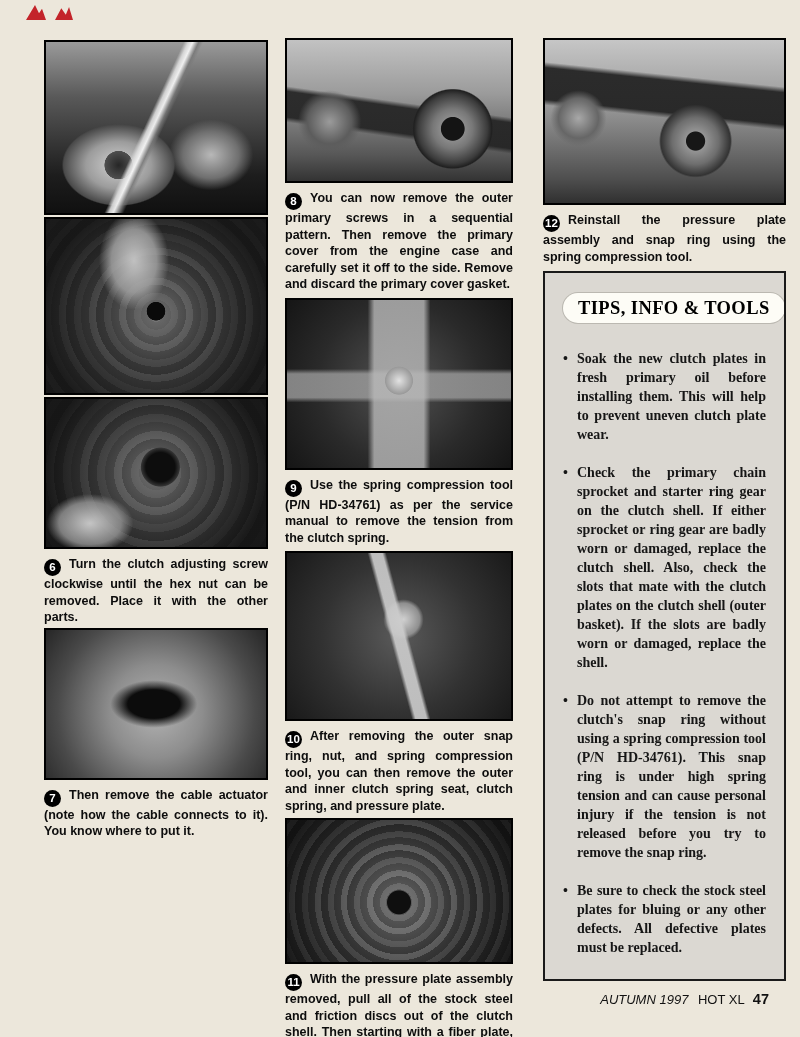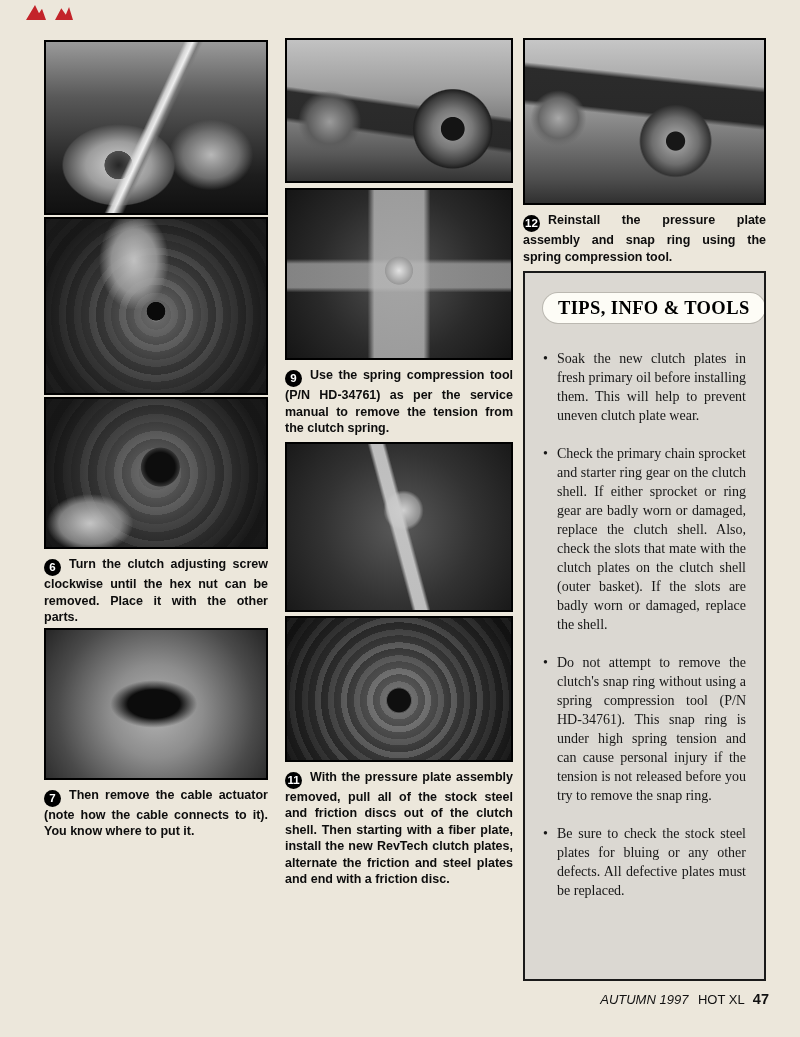--- a/index.html
+++ b/index.html
@@ -7,21 +7,21 @@
   body {
     position:relative;
     background:#ece7db;
     font-family:"Liberation Sans", sans-serif;
     color:#111;
     overflow:hidden;
   }
   .col { position:absolute; top:38px; }
   .col-left  { left:44px;  width:224px; }
   .col-mid   { left:285px; width:228px; }
-  .col-right { left:523px; width:243px; }
+  .col-right { left:543px; width:243px; }
 
   .ph { border:2px solid #000; width:100%; background-color:#1c1c1c; }
 
   .caption {
     font-size:12.5px; font-weight:700; line-height:16.5px;
     text-align:justify; margin-top:7px; color:#0d0d0d;
   }
   .num {
     display:inline-block; min-width:17px; height:17px;
     background:#000; color:#fff; border-radius:10px;
@@ -87,21 +87,21 @@
   .tips-title {
     width:fit-content; margin:2px auto 26px auto;
     background:#fdfcf6; border-radius:16px;
     padding:5px 15px 4px 15px;
     font-size:18.5px; font-weight:700; letter-spacing:.4px;
     color:#000; box-shadow:0 0 0 1px rgba(160,158,150,.55);
     white-space:nowrap;
   }
   .tip {
     position:relative; padding-left:14px; margin-bottom:19px;
-    font-size:14px; line-height:19px; text-align:justify; color:#161616;
+    font-size:14px; line-height:19px; text-align:justify; color:#161616;font-weight:bold;
   }
   .tip::before { content:"\2022"; position:absolute; left:0; top:0; }
 
   .footer {
     position:absolute; right:31px; top:991px;
     font-size:13px; color:#111; white-space:nowrap;
   }
   .footer .issue { font-style:italic; }
   .footer .mag { margin-left:6px; }
   .footer .pagenum { margin-left:5px; font-weight:700; font-size:14.5px; }
@@ -125,25 +125,27 @@
 
     <div class="ph ph-p6"></div>
     <p class="caption"><span class="num">6</span><span>Turn the clutch adjusting screw clockwise until the hex nut can be removed. Place it with the other parts.</span></p>
 
     <div class="ph ph-p7"></div>
     <p class="caption"><span class="num">7</span><span>Then remove the cable actuator (note how the cable connects to it). You know where to put it.</span></p>
   </div>
 
   <div class="col col-mid">
     <div class="ph ph-m8"></div>
+    <p class="caption"><span class="num">8</span><span>You can now remove the outer primary screws in a sequential pattern. Then remove the primary cover from the engine case and carefully set it off to the side. Remove and discard the primary cover gasket.</span></p>
 
     <div class="ph ph-m9"></div>
     <p class="caption"><span class="num">9</span><span>Use the spring compression tool (P/N HD-34761) as per the service manual to remove the tension from the clutch spring.</span></p>
 
     <div class="ph ph-m10"></div>
+    <p class="caption"><span class="num">10</span><span>After removing the outer snap ring, nut, and spring compression tool, you can then remove the outer and inner clutch spring seat, clutch spring, and pressure plate.</span></p>
 
     <div class="ph ph-m11"></div>
     <p class="caption"><span class="num">11</span><span>With the pressure plate assembly removed, pull all of the stock steel and friction discs out of the clutch shell. Then starting with a fiber plate, install the new RevTech clutch plates, alternate the friction and steel plates and end with a friction disc.</span></p>
   </div>
 
   <div class="col col-right">
     <div class="ph ph-r12"></div>
     <p class="caption"><span class="num">12</span><span>Reinstall the pressure plate assembly and snap ring using the spring compression tool.</span></p>
 
     <div class="tips">

